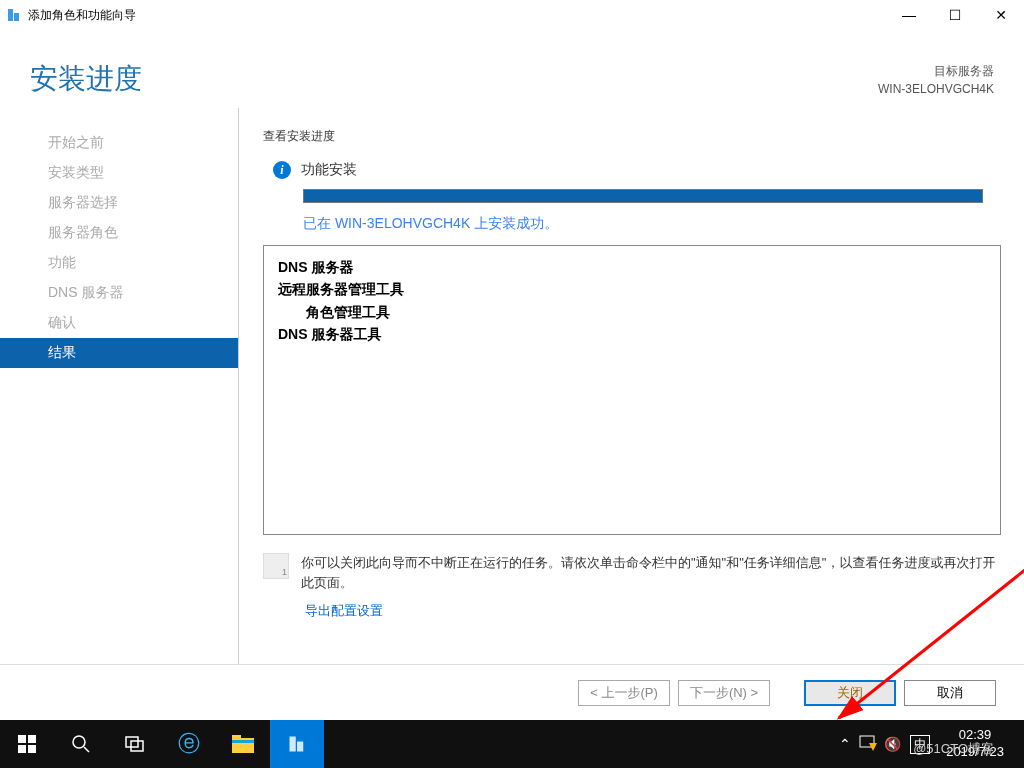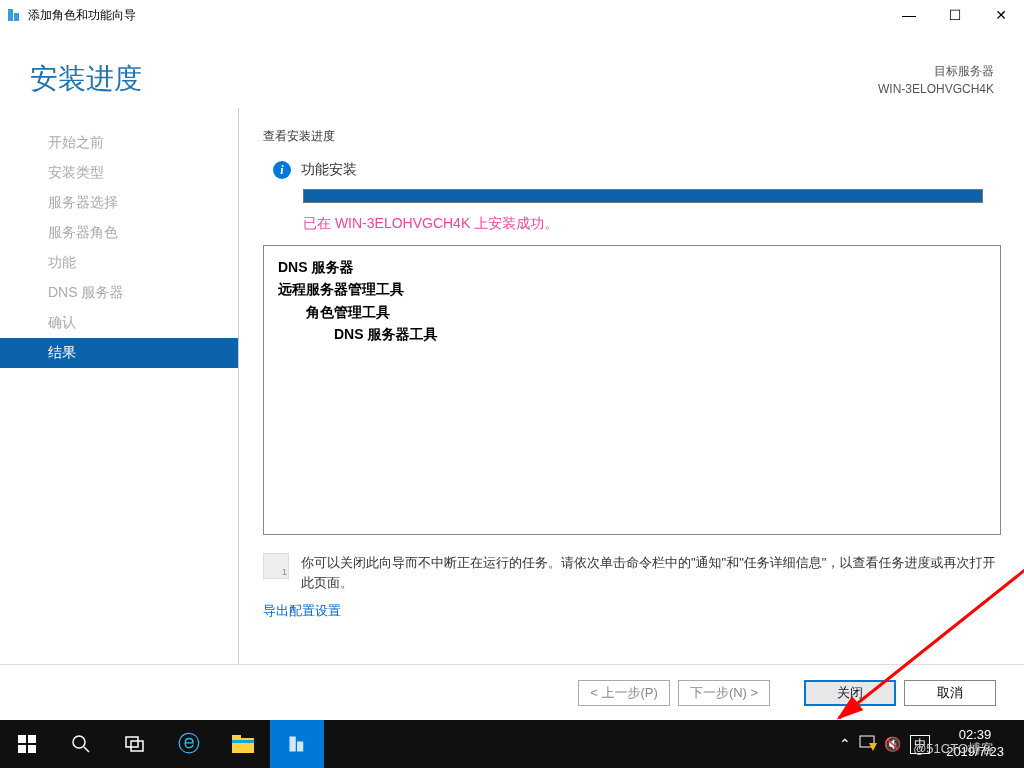--- a/index.html
+++ b/index.html
@@ -16,32 +16,32 @@
     .body { flex: 1; display: flex; padding: 0 0 0 0; }
     .sidebar { width: 238px; padding-top: 20px; }
     .sidebar-item { padding: 6px 0 6px 48px; font-size: 14px; color: #aaa; }
     .sidebar-item.active { background: #0c62ab; color: #fff; }
     .main { flex: 1; border-left: 1px solid #ccc; padding: 20px 20px 0 24px; position: relative; display: flex; flex-direction: column; }
     .section-label { font-size: 12px; color: #333; margin-bottom: 16px; }
     .status-row { display: flex; align-items: center; gap: 10px; margin-left: 10px; margin-bottom: 6px; }
     .info-icon { width: 18px; height: 18px; border-radius: 50%; background: #0078d7; color: #fff; display: flex; align-items: center; justify-content: center; font-weight: bold; font-size: 12px; font-family: Georgia, serif; font-style: italic; }
     .status-text { font-size: 14px; color: #333; }
     .progress { height: 14px; margin: 4px 0 12px 40px; width: 680px; background: #0c62ab; border: 1px solid #777; }
-    .success-text { margin-left: 40px; font-size: 14px; color: #ec4899; margin-bottom: 12px; }
+    .success-text { margin-left: 40px; font-size: 14px; color: #3b82f6; margin-bottom: 12px; }
     .results-box { border: 1px solid #888; padding: 10px 14px; margin-left: 0; width: 738px; height: 290px; font-size: 14px; line-height: 1.6; color: #000; font-weight: bold; }
     .indent-1 { margin-left: 28px; }
-    .indent-2 { margin-left: 56px; }
+    .indent-2 { }
     .note-row { display: flex; gap: 12px; margin-top: 18px; align-items: flex-start; }
     .note-icon { width: 26px; height: 26px; background: #eee; border: 1px solid #ddd; display: flex; align-items: flex-end; justify-content: flex-end; padding: 1px; font-size: 9px; color: #888; flex-shrink: 0; }
     .note-text { font-size: 13px; color: #333; line-height: 1.5; }
-    .export-link { color: #0066cc; font-size: 13px; margin-top: 10px; display: inline-block; }
+    .export-link { color: #0066cc; font-size: 13px; margin-top: 10px; display: inline-block; margin-left: 42px; }
     .footer { height: 56px; border-top: 1px solid #ddd; display: flex; align-items: center; justify-content: flex-end; gap: 8px; padding-right: 28px; background: #fff; }
     .footer-btn { min-width: 92px; height: 26px; border: 1px solid #aaa; background: #fff; font-size: 13px; display: flex; align-items: center; justify-content: center; color: #888; }
     .footer-btn.enabled { color: #000; border-color: #888; }
-    .footer-btn.primary { background: #e8e8e8; border: 2px solid #0078d7; color: #0f172a; }
+    .footer-btn.primary { background: #e8e8e8; border: 2px solid #0078d7; color: #a16207; }
     .taskbar { position: absolute; bottom: 0; left: 0; width: 1024px; height: 48px; background: #101010; display: flex; align-items: center; color: #fff; }
     .tb-item { width: 54px; height: 48px; display: flex; align-items: center; justify-content: center; font-size: 18px; }
     .tb-item.active { background: #0078d7; }
     .tb-spacer { flex: 1; }
     .tray { display: flex; align-items: center; gap: 8px; padding: 0 12px; font-size: 12px; }
     .clock { text-align: center; line-height: 1.3; font-size: 13px; padding: 0 8px; }
     .tray-icon { font-size: 14px; position: relative; }
     .watermark { position: absolute; right: 30px; bottom: 10px; color: #ccc; font-size: 13px; }
     .arrow { position: absolute; pointer-events: none; }
     svg.server-icon { width:16px; height:16px; }

